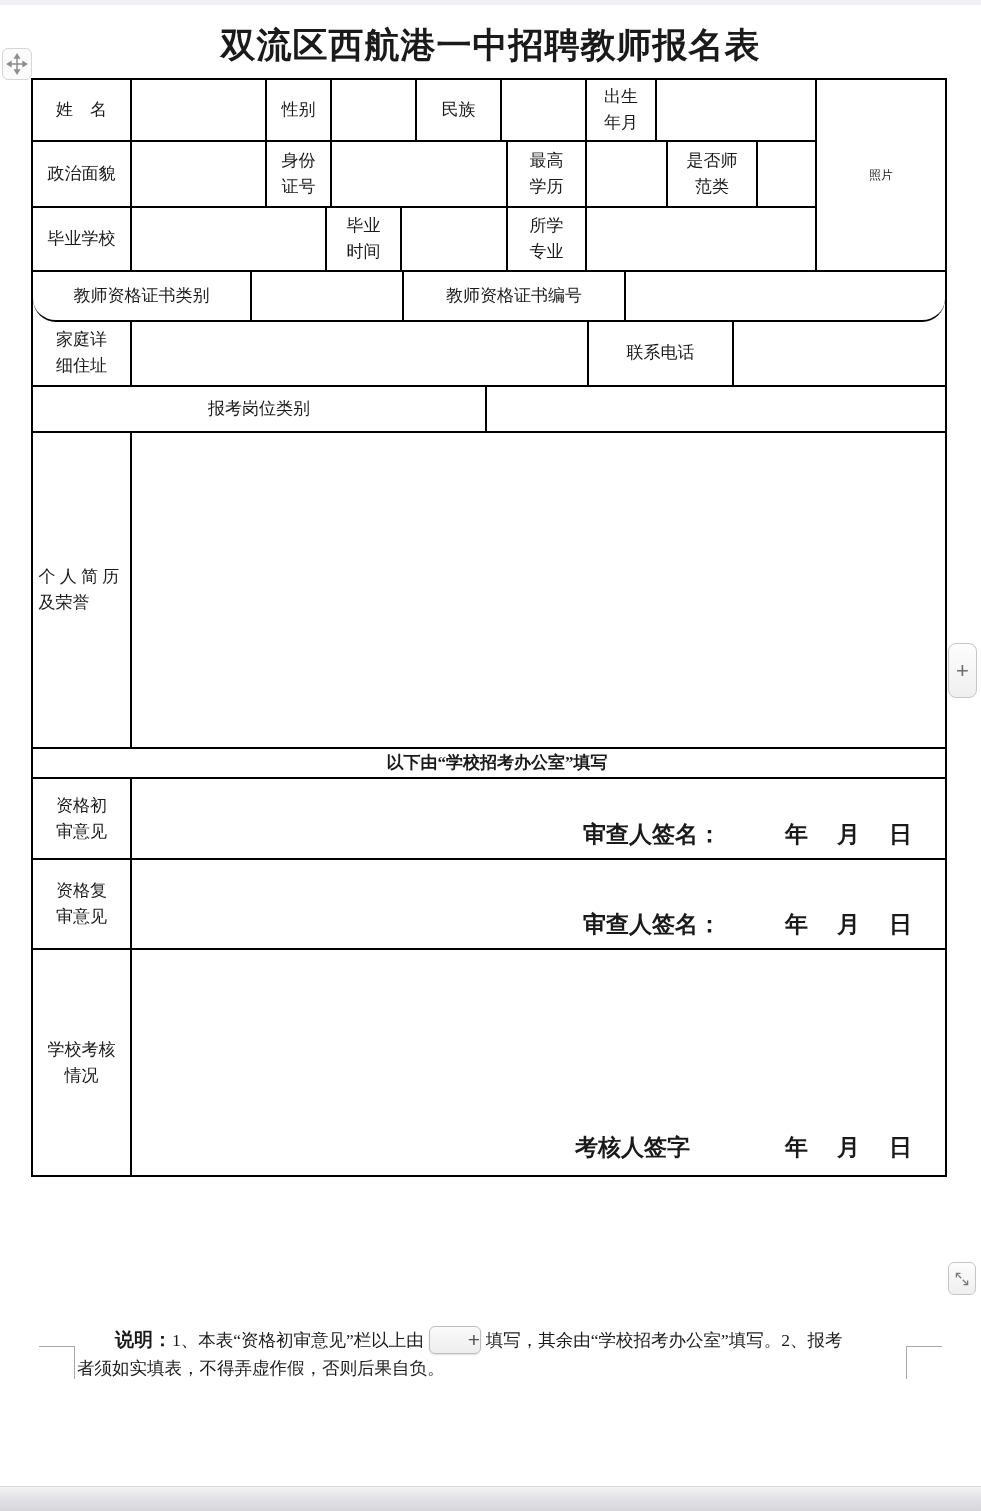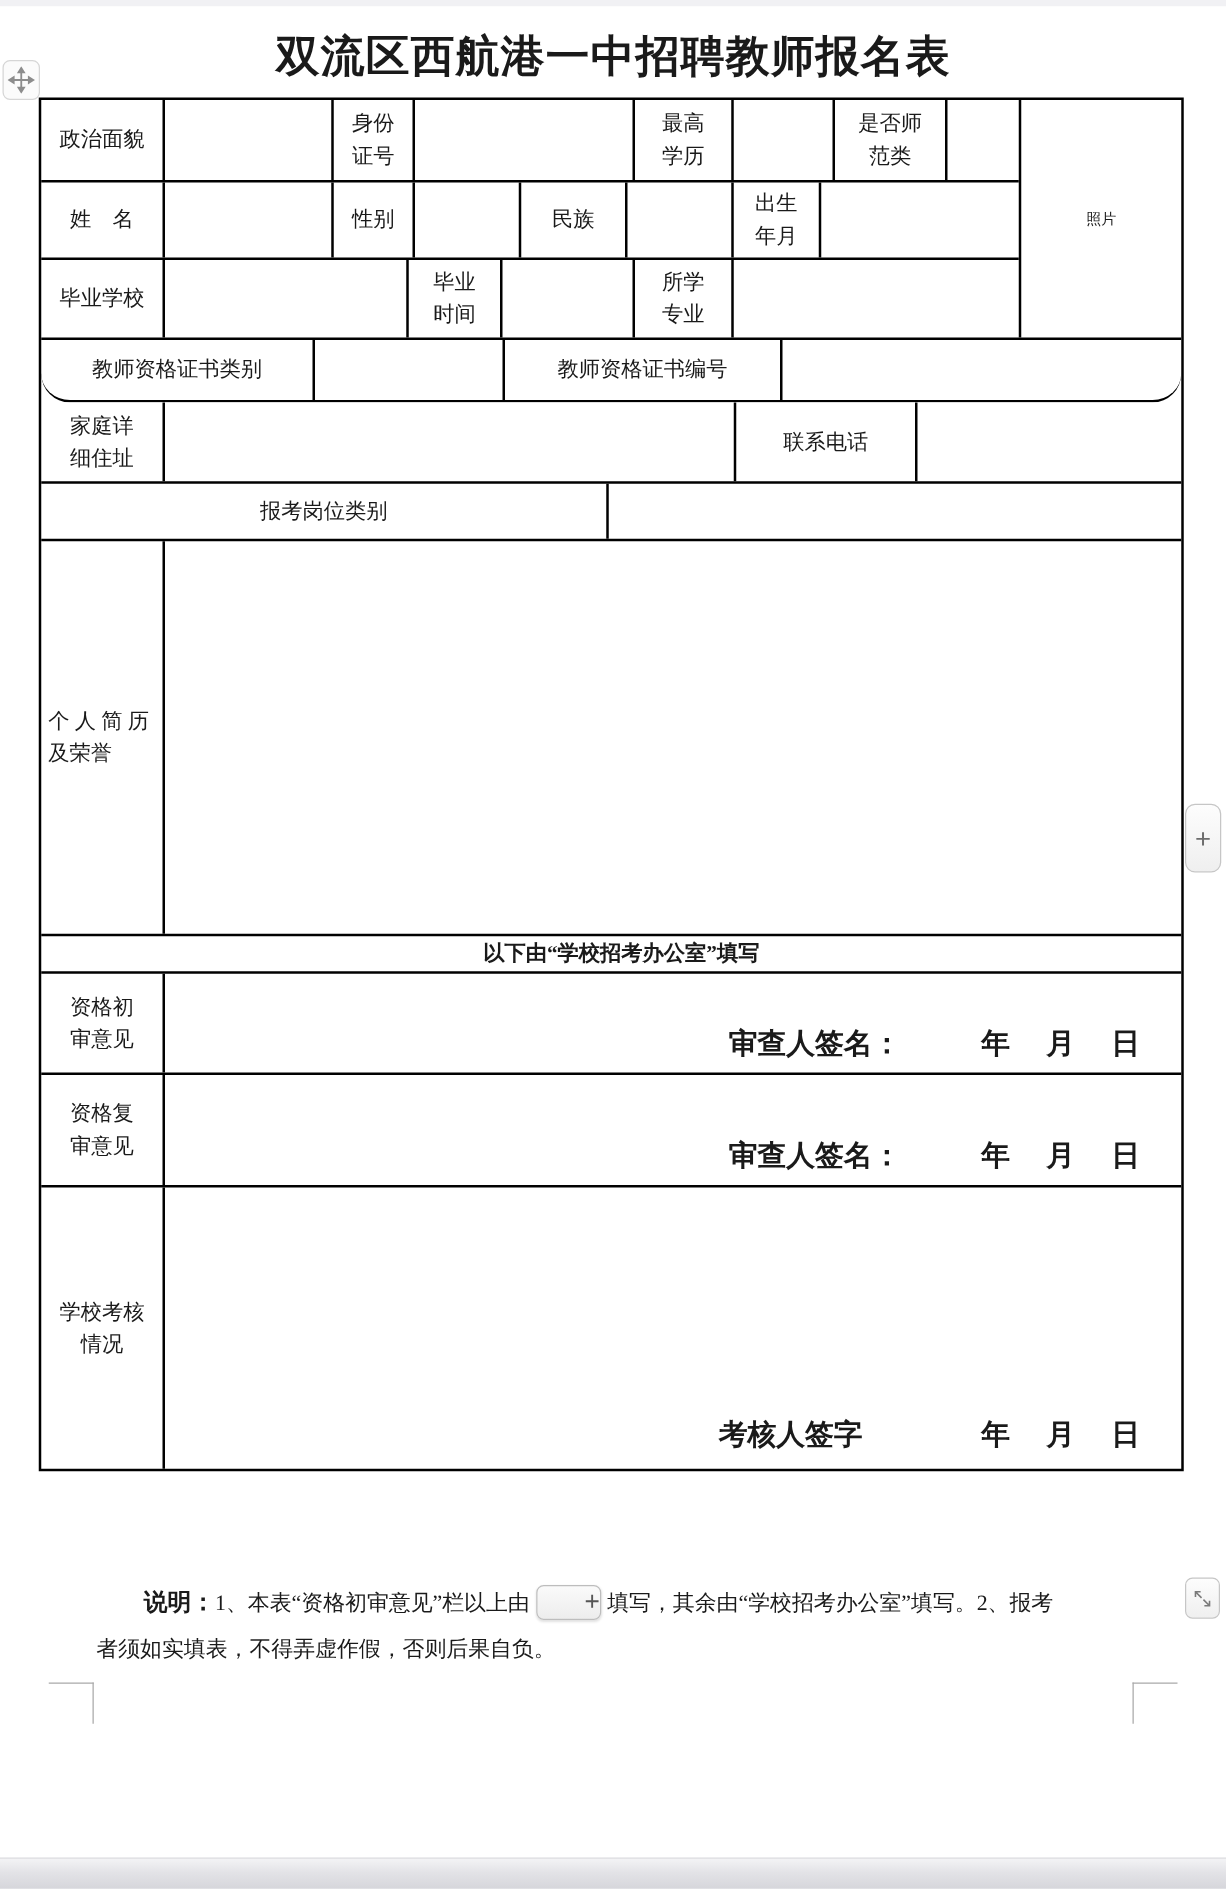--- a/index.html
+++ b/index.html
@@ -20,21 +20,21 @@
   .row.last{border-bottom:none;}
   .c{border-right:2px solid #000;box-sizing:border-box;display:flex;align-items:center;
      justify-content:center;text-align:center;font-size:17px;line-height:26px;}
   .c.cl{border-right:none;}
   .two{flex-direction:column;}
   .grow{flex:1 1 auto;padding-left:16px;}
   .top-group{display:flex;border-bottom:2px solid #000;box-sizing:border-box;}
   .top-left{width:784px;border-right:2px solid #000;box-sizing:border-box;}
   .top-left .row:last-child{border-bottom:none;}
   .r1{height:62px;} .r2{height:66px;} .r3{height:62px;}
-  .r4{height:50px;border-radius:23px;} .r5{height:65px;} .r6{height:46px;}
+  .r4{height:50px;border-radius:23px;} .r5{height:65px;font-family:Liberation Mono, monospace;} .r6{height:46px;}
   .r7{height:316px;} .r8{height:30px;} .r9{height:81px;} .r10{height:90px;} .r11{height:225px;}
   .photo-cell{flex:1 1 auto;display:flex;align-items:center;justify-content:center;font-size:12px;}
   .office-header{justify-content:center;font-weight:bold;font-size:17px;}
   .resume-label{align-items:flex-start;justify-content:center;padding-top:0;}
   .resume-label .lines{margin:auto 0;text-align:left;width:86px;}
   .sigcell{position:relative;}
   .sig{position:absolute;right:30px;bottom:10px;display:flex;font-size:23px;white-space:nowrap;font-weight:bold;}
   .sig .gap9{width:64px;} .sig .gap11{width:95px;}
   .date{letter-spacing:3px;}
   
@@ -44,21 +44,21 @@
   .move-handle{left:2px;top:48px;width:30px;height:32px;border-color:#d6d6d6;background:#fbfbfb;}
   .side-plus{left:948px;top:643px;width:29px;height:55px;border-radius:8px;
     font-size:22px;font-family:"Liberation Sans",sans-serif;}
   .expand-btn{left:948px;top:1262px;width:28px;height:33px;}
   .inline-plus{display:inline-flex;vertical-align:middle;position:relative;top:-2px;
     width:52px;height:28px;margin:0 5px;border:1px solid #bdbdbd;border-radius:6px;
     background:linear-gradient(180deg,#fafafa,#ededed);box-shadow:0 1px 2px rgba(0,0,0,.12);
     align-items:center;justify-content:center;font-size:21px;color:#555;
     font-family:"Liberation Sans",sans-serif;cursor:pointer;box-sizing:border-box;}
   
-  .notes{position:absolute;left:77px;top:1264px;width:830px;font-size:17.5px;line-height:37px;
+  .notes{position:absolute;left:77px;top:1328px;width:830px;font-size:17.5px;line-height:24px;
     text-indent:38px;}
   .notes b{font-size:19px;}
   
   .mark{position:absolute;width:36px;height:33px;box-sizing:border-box;}
   .mark.l{left:39px;top:1346px;border-top:1px solid #a9a9a9;border-right:1px solid #a9a9a9;}
   .mark.r{left:906px;top:1346px;border-top:1px solid #a9a9a9;border-left:1px solid #a9a9a9;}
   svg{display:block;}
 </style>
 </head>
 <body>
@@ -79,52 +79,52 @@
           <polygon points="22.5,12 18.6,9.6 18.6,14.4"></polygon>
       </g>
     </svg>
   </span>
 </div>
 
 <div class="form-table">
 
   <div class="top-group">
     <div class="top-left">
-      <div class="row r2">
-        <div class="c" style="flex:0 0 99px">政治面貌</div>
-        <div class="c" style="flex:0 0 135px"></div>
-        <div class="c two" style="flex:0 0 65px">
-          <span>身份</span>
-          <span>证号</span>
-        </div>
-        <div class="c" style="flex:0 0 176px"></div>
-        <div class="c two" style="flex:0 0 79px">
-          <span>最高</span>
-          <span>学历</span>
-        </div>
-        <div class="c" style="flex:0 0 81px"></div>
-        <div class="c two" style="flex:0 0 90px">
-          <span>是否师</span>
-          <span>范类</span>
-        </div>
-        <div class="c cl grow"></div>
-      </div>
       <div class="row r1">
         <div class="c" style="flex:0 0 99px">姓　名</div>
         <div class="c" style="flex:0 0 135px"></div>
         <div class="c" style="flex:0 0 65px">性别</div>
         <div class="c" style="flex:0 0 85px"></div>
         <div class="c" style="flex:0 0 85px">民族</div>
         <div class="c" style="flex:0 0 85px"></div>
         <div class="c two" style="flex:0 0 70px">
           <span>出生</span>
           <span>年月</span>
         </div>
         <div class="c cl grow"></div>
       </div>
+      <div class="row r2">
+        <div class="c" style="flex:0 0 99px">政治面貌</div>
+        <div class="c" style="flex:0 0 135px"></div>
+        <div class="c two" style="flex:0 0 65px">
+          <span>身份</span>
+          <span>证号</span>
+        </div>
+        <div class="c" style="flex:0 0 176px"></div>
+        <div class="c two" style="flex:0 0 79px">
+          <span>最高</span>
+          <span>学历</span>
+        </div>
+        <div class="c" style="flex:0 0 81px"></div>
+        <div class="c two" style="flex:0 0 90px">
+          <span>是否师</span>
+          <span>范类</span>
+        </div>
+        <div class="c cl grow"></div>
+      </div>
       <div class="row r3">
         <div class="c" style="flex:0 0 99px">毕业学校</div>
         <div class="c" style="flex:0 0 195px"></div>
         <div class="c two" style="flex:0 0 75px">
           <span>毕业</span>
           <span>时间</span>
         </div>
         <div class="c" style="flex:0 0 106px"></div>
         <div class="c two" style="flex:0 0 79px">
           <span>所学</span>

